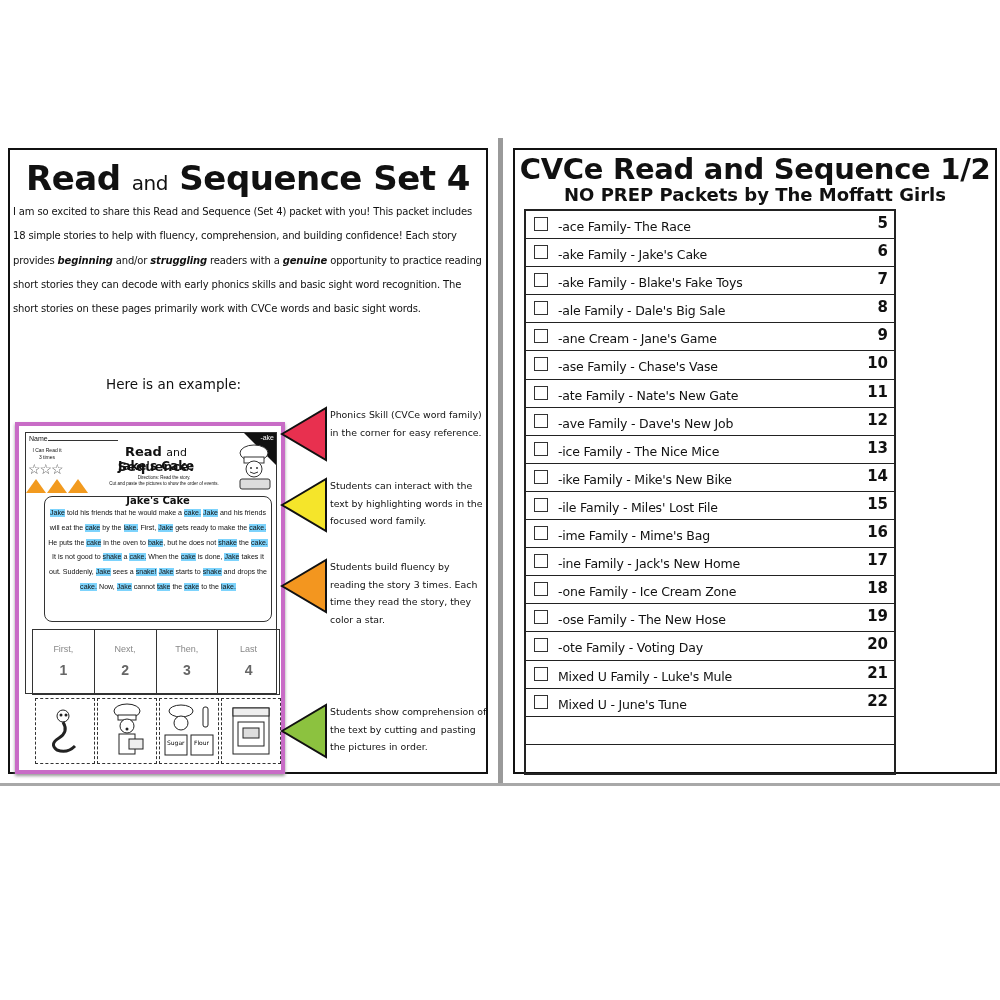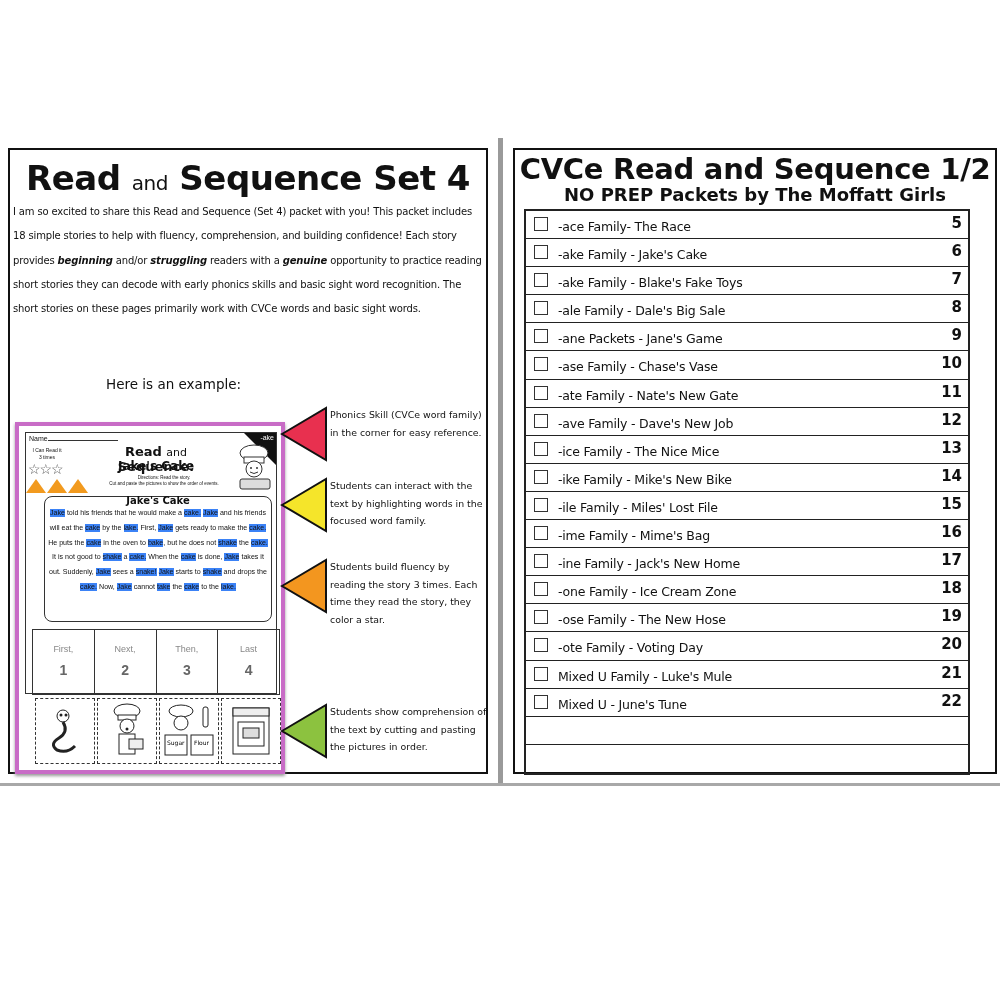--- a/index.html
+++ b/index.html
@@ -27,40 +27,40 @@
   .ws-title{position:absolute;left:60px;top:12px;width:140px;text-align:center;font-weight:bold;font-size:13px;line-height:14px;font-family:"DejaVu Sans",sans-serif;}
   .ws-title .small{font-weight:normal;font-size:11px;}
   .ws-subtitle{position:absolute;left:60px;top:26px;width:140px;text-align:center;font-weight:bold;font-size:12px;font-family:"DejaVu Sans",sans-serif;}
   .ws-directions{position:absolute;left:48px;top:42px;width:180px;text-align:center;font-size:4.5px;line-height:6px;}
   .ws-corner{position:absolute;right:0;top:0;width:0;height:0;border-top:32px solid #111;border-left:32px solid transparent;}
   .ws-corner-label{position:absolute;right:2px;top:1px;color:#fff;font-size:7px;}
   .ws-chef{position:absolute;left:208px;top:10px;width:40px;height:48px;}
   .ws-story{position:absolute;left:18px;top:63px;width:226px;height:124px;border:1px solid #333;border-radius:8px;}
   .ws-story-title{text-align:center;font-weight:bold;font-size:10px;font-family:"DejaVu Sans",sans-serif;margin-top:-2px;}
   .ws-story-text{font-size:7.1px;line-height:14.8px;text-align:center;padding:0 2px;}
-  .hl{background:#3b82f6;}
+  .hl{background:#7dd3fc;}
   .ws-seq{position:absolute;left:6px;top:196px;width:246px;height:64px;display:flex;border:1px solid #333;}
   .ws-seq-cell{flex:1;border-right:1px solid #333;text-align:center;color:#888;}
   .ws-seq-cell:last-child{border-right:none;}
   .ws-seq-word{font-size:9px;margin-top:14px;}
   .ws-seq-num{font-size:14px;font-weight:bold;color:#666;margin-top:8px;}
   .ws-pics{position:absolute;left:16px;top:272px;width:246px;height:66px;display:flex;}
   .ws-pic{flex:1;border:1px dashed #333;margin-right:2px;display:flex;align-items:center;justify-content:center;}
   .ws-pic:last-child{margin-right:0;}
 
   
   .callout{position:absolute;left:270px;width:210px;}
   .callout-tri{position:absolute;left:0;top:0;}
   .callout-text{position:absolute;left:50px;top:0;width:158px;font-family:"DejaVu Sans",sans-serif;font-size:9.4px;line-height:17.7px;}
 
   
   .right-page{position:absolute;left:513px;top:148px;width:484px;height:626px;border:2px solid #111;box-sizing:border-box;background:#fff;}
   .right-title{position:absolute;left:0;top:2px;width:100%;text-align:center;font-family:"DejaVu Sans",sans-serif;font-weight:bold;font-size:29px;line-height:34px;letter-spacing:-0.3px;}
   .right-subtitle{position:absolute;left:0;top:33px;width:100%;text-align:center;font-family:"DejaVu Sans",sans-serif;font-weight:bold;font-size:18px;line-height:24px;}
-  .toc{position:absolute;left:9px;top:59px;width:446px;border:2px solid #222;box-sizing:border-box;}
+  .toc{position:absolute;left:9px;top:59px;width:372px;border:2px solid #222;box-sizing:border-box;}
   .toc-row{position:relative;height:28.1px;border-bottom:1px solid #222;box-sizing:border-box;}
   .toc-row:last-child{border-bottom:none;}
   .toc-check{position:absolute;left:8px;top:6px;width:14px;height:14px;border:1.5px solid #333;box-sizing:border-box;background:#fff;}
   .toc-label{position:absolute;left:32px;top:8px;font-family:"DejaVu Sans",sans-serif;font-size:12.5px;letter-spacing:-0.2px;}
   .toc-page{position:absolute;right:6px;top:3px;font-family:"DejaVu Sans",sans-serif;font-weight:bold;font-size:15px;}
 </style>
 </head>
 <body>
 
 <div class="divider-v"></div>
@@ -215,21 +215,21 @@
         <span class="toc-label">-ake Family - Blake's Fake Toys</span>
         <span class="toc-page">7</span>
       </div>
       <div class="toc-row">
         <div class="toc-check"></div>
         <span class="toc-label">-ale Family - Dale's Big Sale</span>
         <span class="toc-page">8</span>
       </div>
       <div class="toc-row">
         <div class="toc-check"></div>
-        <span class="toc-label">-ane Packets - Jane's Game</span>
+        <span class="toc-label">-ane Cream - Jane's Game</span>
         <span class="toc-page">9</span>
       </div>
       <div class="toc-row">
         <div class="toc-check"></div>
         <span class="toc-label">-ase Family - Chase's Vase</span>
         <span class="toc-page">10</span>
       </div>
       <div class="toc-row">
         <div class="toc-check"></div>
         <span class="toc-label">-ate Family - Nate's New Gate</span>

